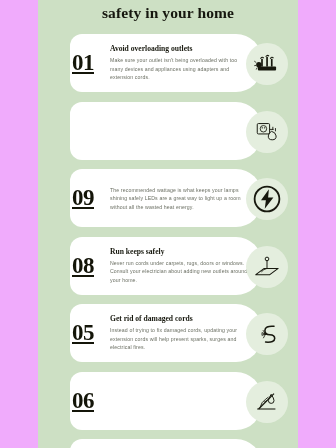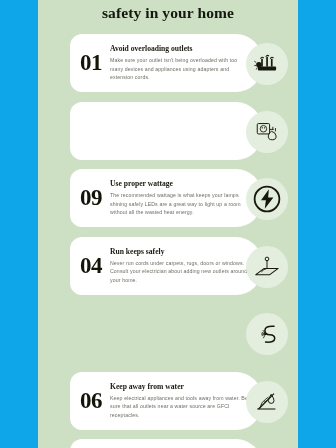--- a/index.html
+++ b/index.html
@@ -5,21 +5,21 @@
   * { margin:0; padding:0; box-sizing:border-box; }
   html, body {
     width:336px; height:448px;
     background:#ffffff;
     font-family:"Liberation Sans", sans-serif;
     overflow:hidden;
   }
   #page {
     position:relative;
     width:336px; height:448px;
-    background:#0ea5e9;
+    background:#f0abfc;
   }
   #panel {
     position:absolute;
     left:38px; top:0; width:260px; height:448px;
     background:#cde0c4;
     overflow:hidden;
   }
   #title {
     width:100%;
     text-align:center;
@@ -44,27 +44,27 @@
     position:absolute;
     left:32px; top:0;
     width:192px; height:58px;
     background:#ffffff;
     border-radius:12px 26px 26px 12px;
     display:flex;
     align-items:center;
   }
   .num {
     flex:0 0 40px;
-    text-align:center;
     font-family:"Liberation Serif", serif;
     font-weight:700;
     font-size:23px;
     color:#141509;
     letter-spacing:-0.5px;
     padding-left:2px;
+    text-decoration:underline;
   }
   .txt {
     flex:1 1 auto;
     padding-right:10px;
     padding-top:1px;
   }
   .tip-title {
     font-family:"Liberation Serif", serif;
     font-weight:700;
     font-size:7.6px;
@@ -132,64 +132,66 @@
               <path d="M24 16 h6" stroke="#17180e" stroke-width="1.4"></path>
               <path d="M27 19 q6 1 7 7 q0.5 6 -6 6 q-6.5 0 -6 -6 q0.5 -5 5 -7z" fill="none" stroke="#17180e" stroke-width="1.5"></path>
               <path d="M29 17 v-5 M33 19 v-5" stroke="#17180e" stroke-width="1.4"></path>
             </svg>
           </div>
         </div>
         <div class="tip">
           <div class="card">
             <div class="num">09</div>
             <div class="txt">
-              <div class="tip-title">Use proper wattage</div>
               <div class="tip-body">The recommended wattage is what keeps your lamps shining safely LEDs are a great way to light up a room without all the wasted heat energy.</div>
             </div>
           </div>
           <div class="icon-wrap">
             <svg width="30" height="30" viewBox="0 0 40 40">
               <circle cx="20" cy="20" r="16.5" fill="none" stroke="#17180e" stroke-width="2.4"></circle>
               <path d="M22.5 7 L12 21.5 h6.5 L17 33 L28.5 18 H21.5 z" fill="#17180e"></path>
             </svg>
           </div>
         </div>
         <div class="tip">
           <div class="card">
-            <div class="num">04</div>
+            <div class="num">08</div>
             <div class="txt">
               <div class="tip-title">Run keeps safely</div>
               <div class="tip-body">Never run cords under carpets, rugs, doors or windows. Consult your electrician about adding new outlets around your home.</div>
             </div>
           </div>
           <div class="icon-wrap">
             <svg width="28" height="28" viewBox="0 0 40 40">
               <path d="M4 31 L16 22 h20 L24 31 z" fill="#dfe8d8" stroke="#17180e" stroke-width="1.5" stroke-linejoin="round"></path>
               <path d="M20 22 V10" stroke="#17180e" stroke-width="1.4"></path>
               <circle cx="20" cy="8.5" r="2.6" fill="none" stroke="#17180e" stroke-width="1.4"></circle>
               <path d="M20 22 q-5 1 -8 5" stroke="#17180e" stroke-width="1.3" fill="none"></path>
             </svg>
           </div>
         </div>
         <div class="tip">
+          <div class="card">
+            <div class="num">05</div>
+            <div class="txt">
+              <div class="tip-title">Get rid of damaged cords</div>
+              <div class="tip-body">Instead of trying to fix damaged cords, updating your extension cords will help prevent sparks, surges and electrical fires.</div>
+            </div>
+          </div>
           <div class="icon-wrap">
             <svg width="28" height="28" viewBox="0 0 40 40">
               <path d="M30 9 q-13 -1 -13 6 q0 6 7 6 q7 0 7 5.5 q0 6 -13 5" fill="none" stroke="#17180e" stroke-width="2.2" stroke-linecap="round"></path>
               <path d="M18 20 l-5 -2 M18 20 l-5 2 M18 20 l-3.5 -5 M18 20 l-3 5.5 M18 20 l-6 0" stroke="#17180e" stroke-width="1.2" stroke-linecap="round"></path>
               <circle cx="18.5" cy="20" r="1.6" fill="#17180e"></circle>
             </svg>
           </div>
         </div>
         <div class="tip">
           <div class="card">
             <div class="num">06</div>
-            <div class="txt">
-              <div class="tip-title">Keep away from water</div>
-              <div class="tip-body">Keep electrical appliances and tools away from water. Be sure that all outlets near a water source are GFCI receptacles.</div>
-            </div>
           </div>
           <div class="icon-wrap">
             <svg width="28" height="28" viewBox="0 0 40 40">
               <path d="M8 30 L30 8" stroke="#17180e" stroke-width="1.8"></path>
               <path d="M6 30 h26" stroke="#17180e" stroke-width="1.5"></path>
               <path d="M26 9 q4 6 4 9 a4 4 0 0 1 -8 0 q0 -3 4 -9z" fill="none" stroke="#17180e" stroke-width="1.4"></path>
               <path d="M10 28 q2 -8 8 -12" stroke="#17180e" stroke-width="1.3" fill="none"></path>
               <path d="M18 16 l4 -3 M16 20 l4 -2" stroke="#17180e" stroke-width="1.2"></path>
             </svg>
           </div>

